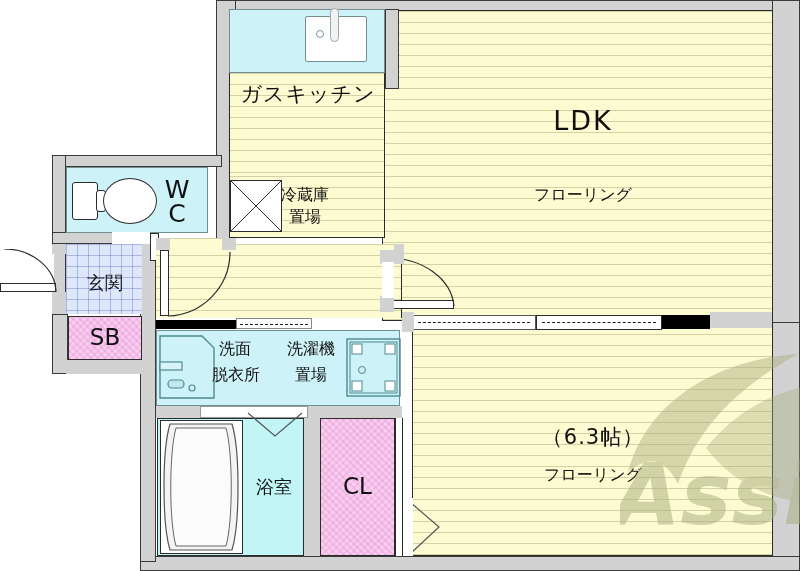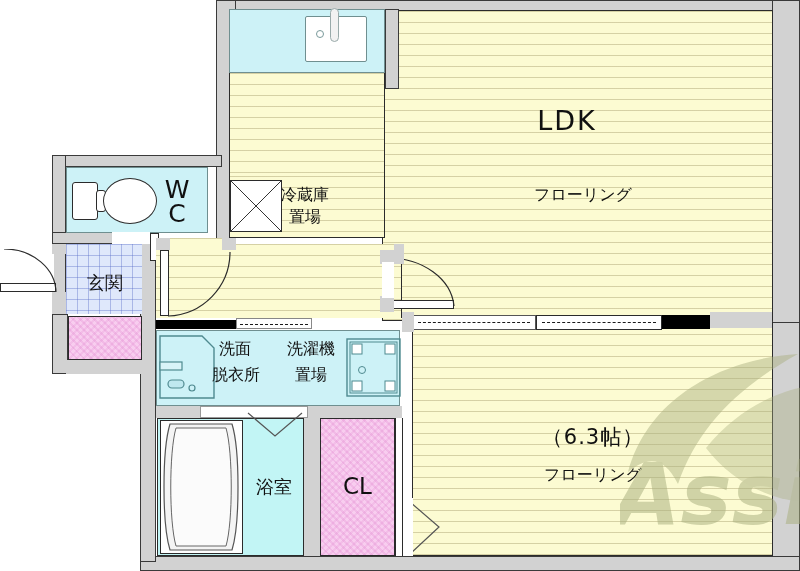--- a/index.html
+++ b/index.html
@@ -92,23 +92,24 @@
   <div class="abs floor" style="left:229px;top:176px;width:156px;height:62px;border-left:1px solid #2b2b2b;border-right:1px solid #2b2b2b;border-bottom:1px solid #2b2b2b;"></div>
 
   <div class="abs white brd" style="left:230px;top:180px;width:52px;height:52px;"></div>
   <svg class="abs" style="left:230px;top:180px;" width="52" height="52">
     <line x1="1" y1="1" x2="51" y2="51" stroke="#333" stroke-width="1"></line>
     <line x1="51" y1="1" x2="1" y2="51" stroke="#333" stroke-width="1"></line>
   </svg>
 
   <div class="abs wall" style="left:385px;top:9px;width:14px;height:80px;"></div>
 
-  <div class="lbl big" style="left:482px;top:105px;width:170px;text-align:center;">LDK</div>
+  <div class="lbl big" style="left:498px;top:105px;width:170px;text-align:center;">LDK</div>
   <div class="lbl sm" style="left:488px;top:186px;width:190px;">フローリング</div>
 
+  <div class="lbl mid" style="left:228px;top:82px;width:160px;">ガスキッチン</div>
 
   <div class="lbl sm" style="left:274px;top:186px;width:62px;">冷蔵庫</div>
   <div class="lbl sm" style="left:274px;top:208px;width:62px;">置場</div>
 
   <div class="abs cyan brd-t" style="left:66px;top:167px;width:142px;height:66px;"></div>
 
   <div class="abs white brd" style="left:72px;top:182px;width:26px;height:38px;border-radius:3px;"></div>
   <div class="abs white brd" style="left:96px;top:190px;width:10px;height:22px;border-radius:3px;"></div>
 
   <div class="abs white brd" style="left:103px;top:178px;width:54px;height:46px;border-radius:50%;"></div>
@@ -123,20 +124,21 @@
 
   <div class="abs white" style="left:0px;top:253px;width:54px;height:48px;"></div>
   <div class="abs door-panel" style="left:0px;top:283px;width:56px;height:9px;"></div>
   <svg class="abs" style="left:0px;top:249px;" width="60" height="48">
     <path d="M56,44 A52,44 0 0 0 4,0" fill="none" stroke="#2b2b2b" stroke-width="1.2"></path>
   </svg>
   <div class="abs wall-nb" style="left:52px;top:244px;width:14px;height:10px;"></div>
   <div class="abs wall-nb" style="left:52px;top:292px;width:14px;height:22px;"></div>
 
   <div class="abs pink brd" style="left:68px;top:316px;width:74px;height:44px;"></div>
+  <div class="lbl sb" style="left:68px;top:324px;width:74px;">SB</div>
 
   <div class="abs floor" style="left:156px;top:244px;width:246px;height:74px;border-right:1px solid #2b2b2b;"></div>
   <div class="abs floor" style="left:156px;top:238px;width:73px;height:8px;"></div>
 
   <div class="abs door-panel" style="left:160px;top:250px;width:9px;height:66px;"></div>
   <svg class="abs" style="left:160px;top:248px;" width="72" height="70">
     <path d="M8,68 A64,64 0 0 0 70,4" fill="none" stroke="#2b2b2b" stroke-width="1.2"></path>
   </svg>
   <div class="abs wall-nb" style="left:156px;top:238px;width:14px;height:12px;"></div>
   <div class="abs wall-nb" style="left:222px;top:238px;width:14px;height:12px;"></div>

